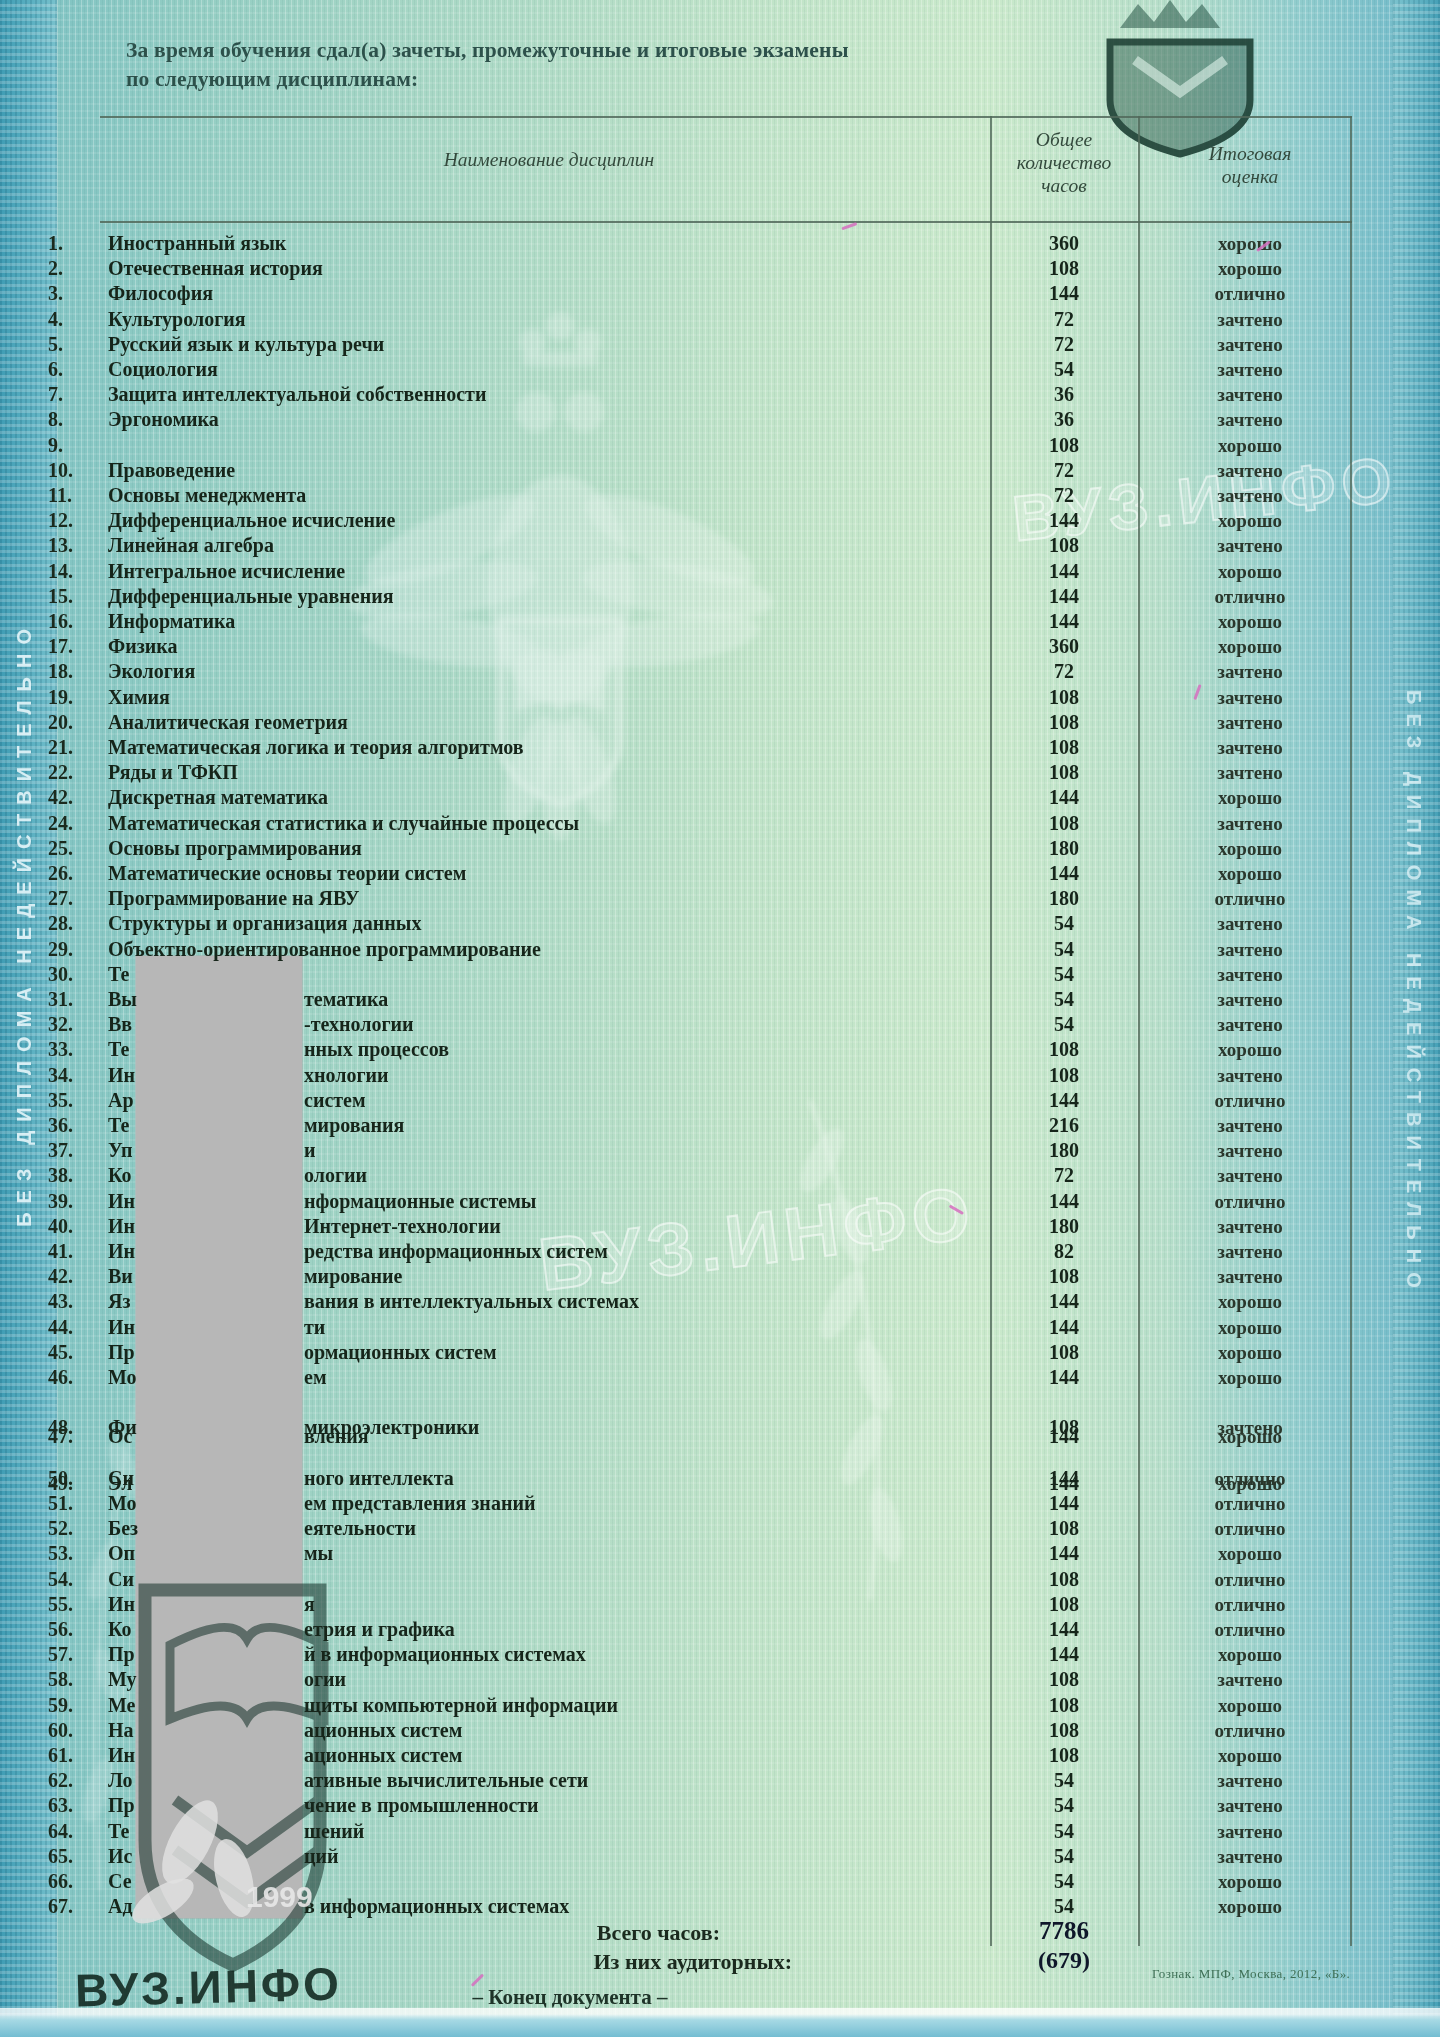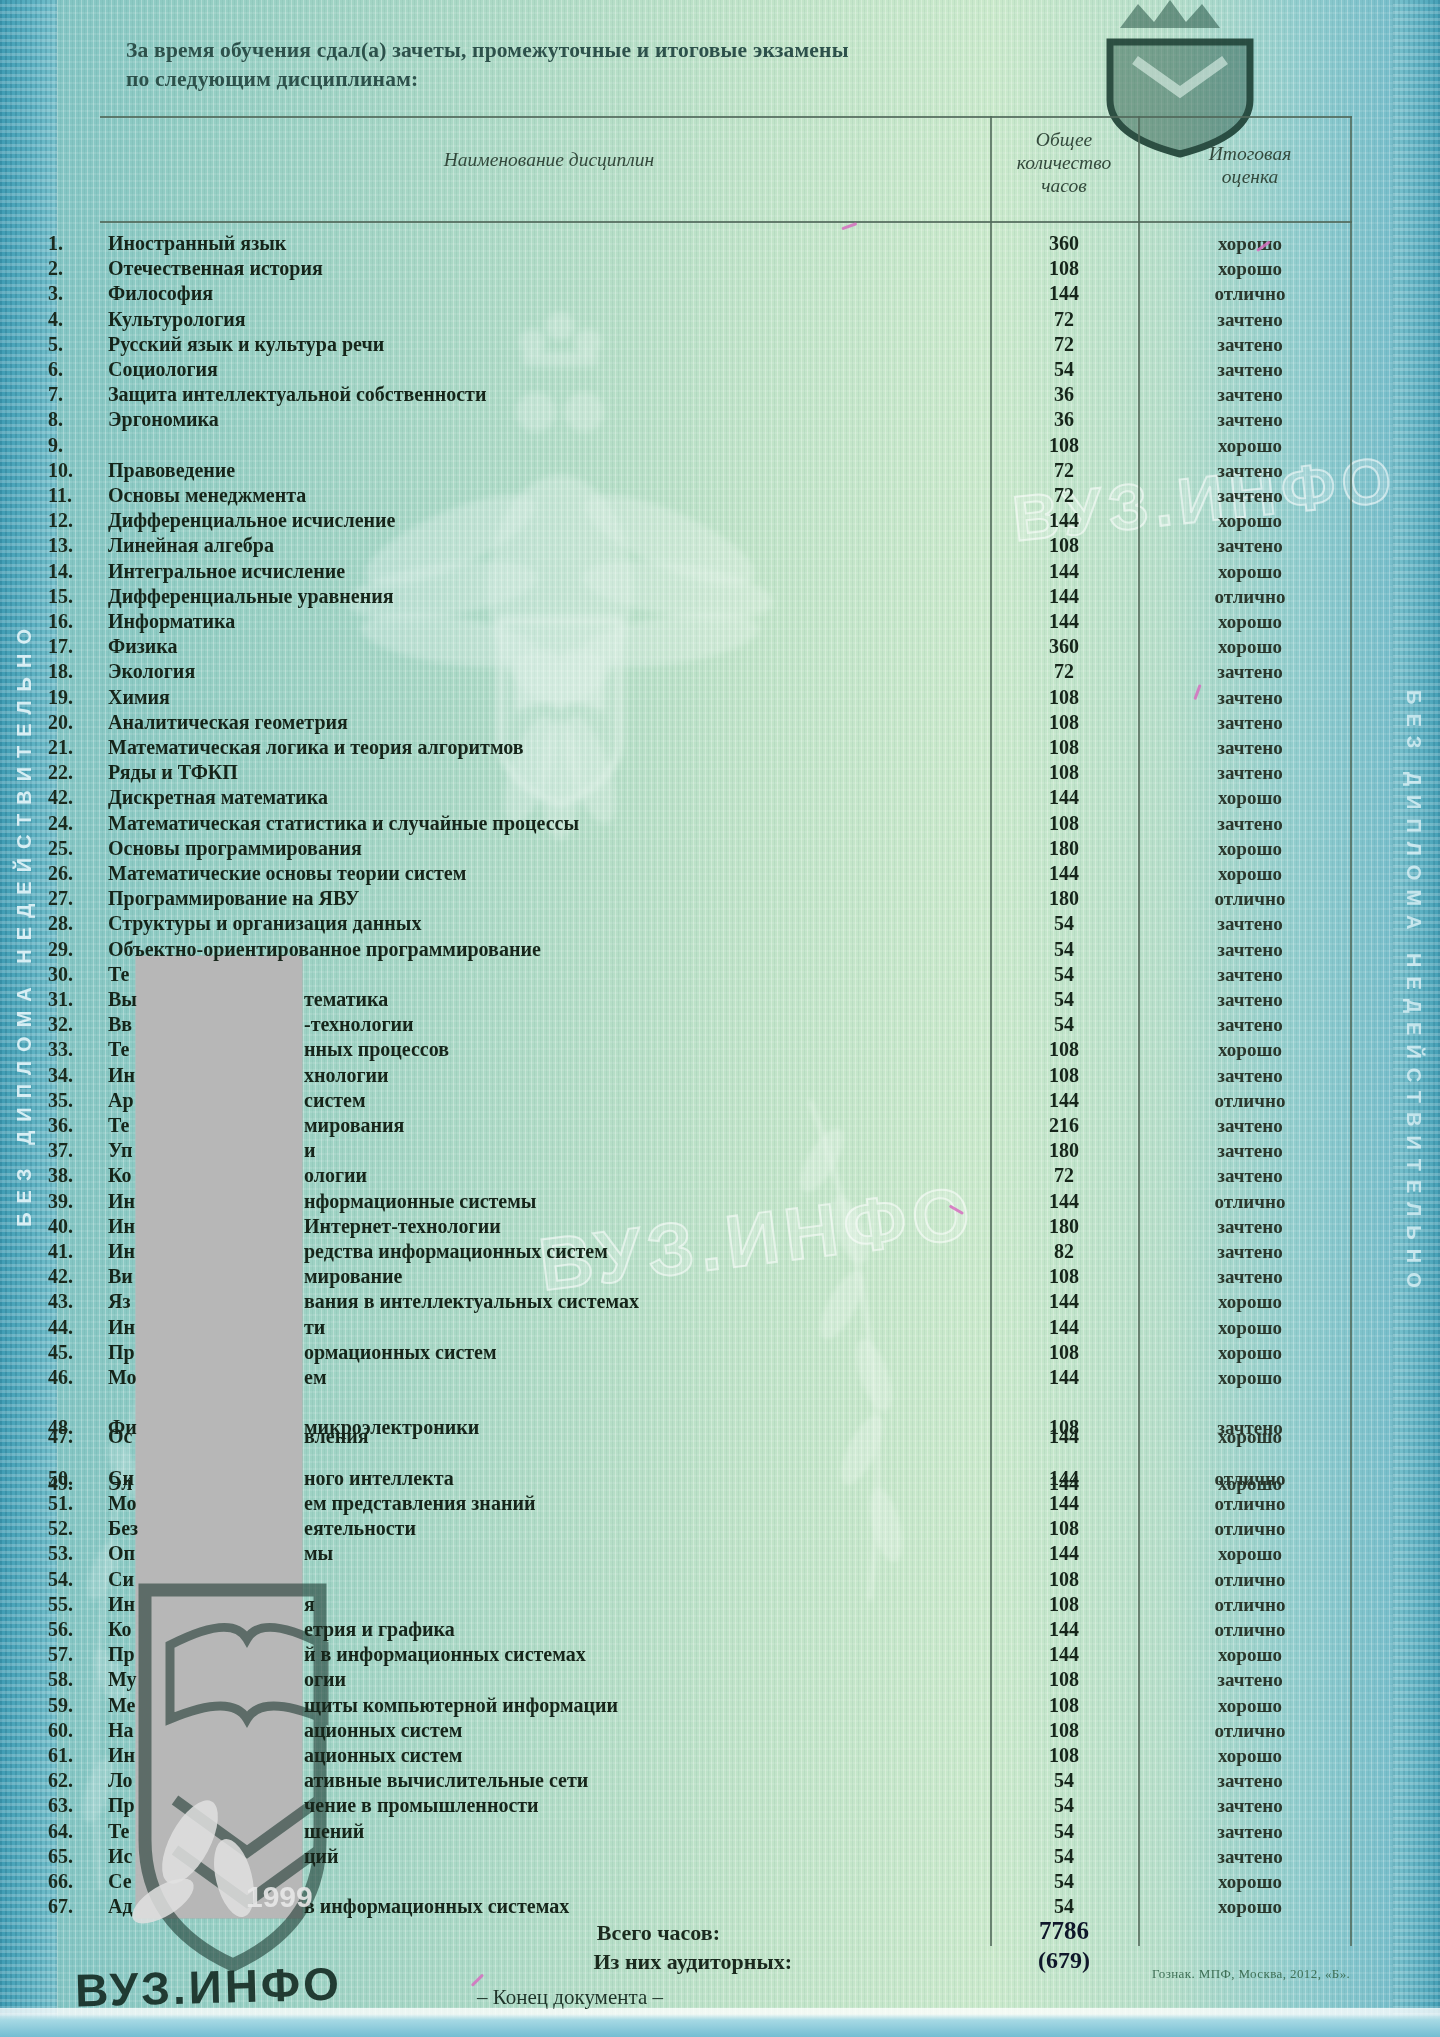--- a/index.html
+++ b/index.html
@@ -75,21 +75,21 @@
   #brand-year{left:246px;top:1880px;z-index:5;font-family:"Liberation Sans",sans-serif;
     font-weight:700;font-size:30px;color:rgba(232,232,232,.9);}
 
   
   .foot-label{z-index:4;font-weight:700;font-size:22px;color:#1b2a1e;text-align:right;}
   .foot-value{z-index:4;font-weight:700;text-align:center;color:#0f172a;}
   #total-label{left:420px;top:1920px;width:300px;}
   #total-value{left:990px;top:1917px;width:148px;font-size:25px;}
   #class-label{left:420px;top:1949px;width:372px;}
   #class-value{left:990px;top:1947px;width:148px;font-size:24px;}
-  #end-doc{left:420px;top:1985px;width:300px;z-index:7;text-align:center;font-weight:400;font-size:21px;color:#1e3328;}
+  #end-doc{left:420px;top:1985px;width:300px;z-index:7;text-align:center;font-weight:700;font-size:21px;color:#1e3328;}
   #print-info{left:1152px;top:1966px;z-index:7;font-size:13px;color:#3e6f55;letter-spacing:.4px;}
 
   
   .outline-brand{font-family:"Liberation Sans",sans-serif;font-weight:700;letter-spacing:6px;
     color:rgba(255,255,255,.18);-webkit-text-stroke:2px rgba(255,255,255,.55);z-index:2;white-space:nowrap;}
   #brand-mid{left:538px;top:1196px;font-size:74px;transform:rotate(-7deg);}
   #brand-topright{left:1012px;top:462px;font-size:64px;transform:rotate(-6deg);}
   #brand-bottom{left:75px;top:1960px;z-index:7;font-family:"Liberation Sans",sans-serif;
     font-weight:700;font-size:46px;letter-spacing:3px;color:rgba(16,38,30,.88);transform:rotate(-1.5deg);}
   #logo-dark{left:115px;top:1550px;z-index:3;opacity:.55;}

